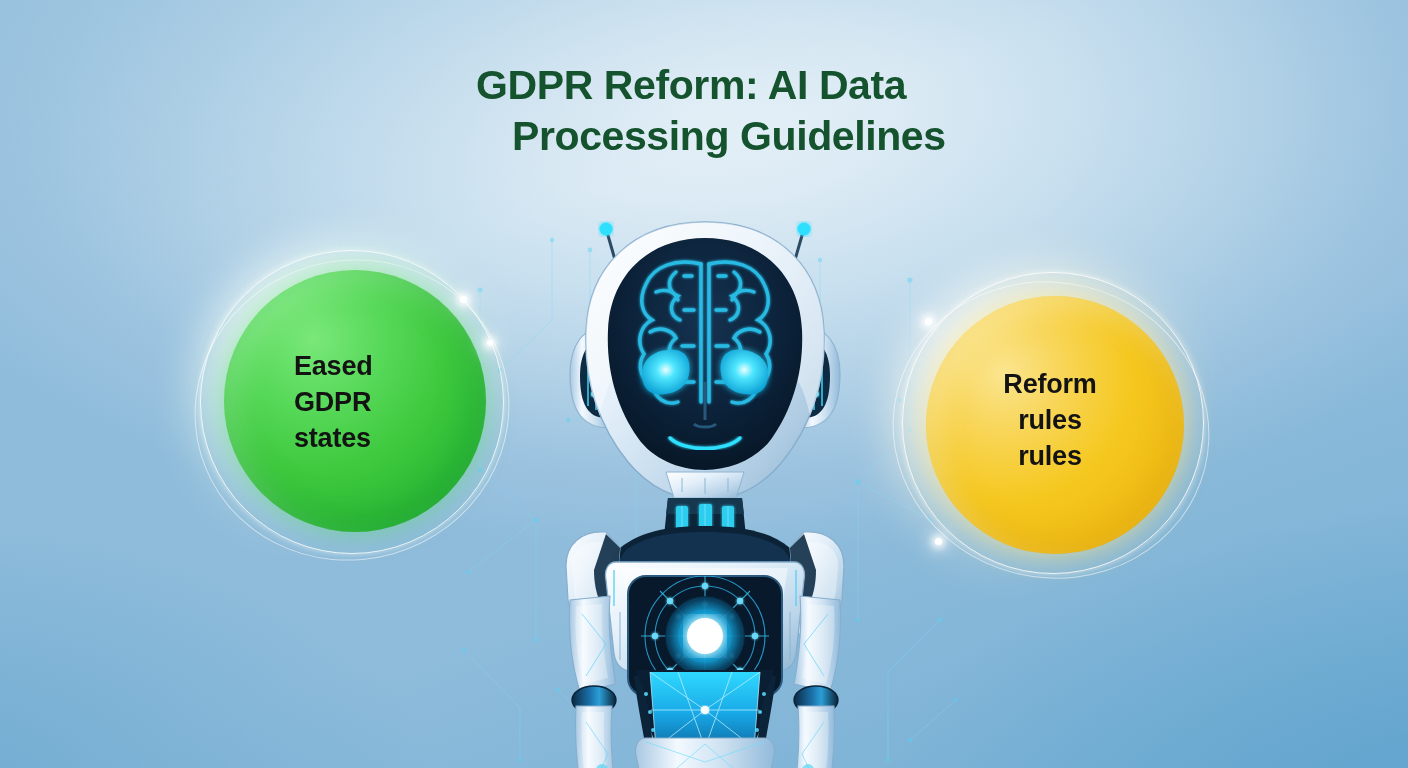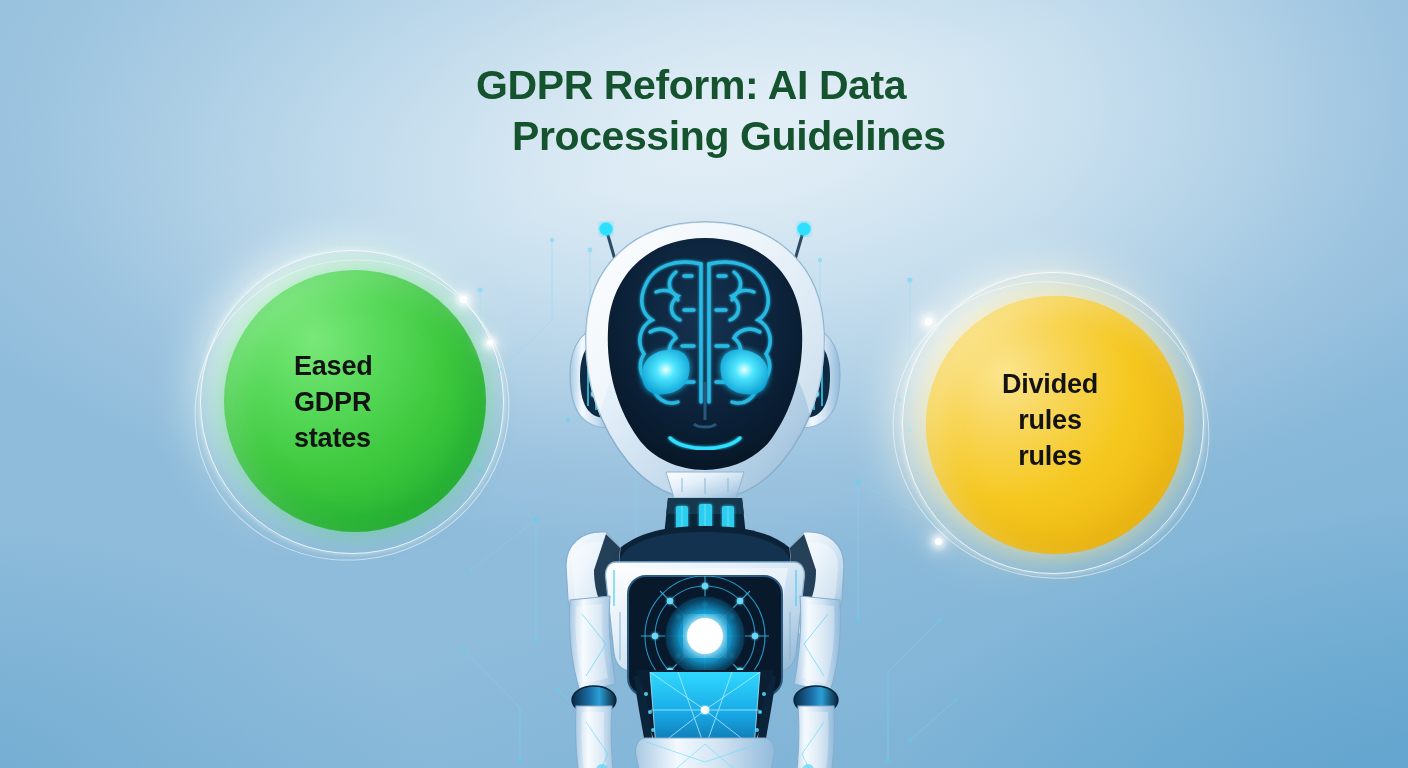--- a/index.html
+++ b/index.html
@@ -602,21 +602,21 @@
     <div class="dot" style="left:262px; top:48px; width:7px; height:7px;"></div>
     <div class="dot" style="left:289px; top:92px; width:6px; height:6px;"></div>
   </div>
 
   <div class="bubble-wrap" id="b-yellow">
     <div class="halo"></div>
     <div class="ring-b"></div>
     <div class="ring"></div>
     <div class="orb"></div>
     <div class="orb-text">
-      <div>Divided</div>
+      <div>Reform</div>
       <div>rules</div>
       <div>rules</div>
     </div>
     <div class="dot" style="left:27px; top:46px; width:7px; height:7px;"></div>
     <div class="dot" style="left:37px; top:266px; width:7px; height:7px;"></div>
   </div>
 
   <div class="title">
     <span>GDPR Reform: AI Data</span>
     <span class="l2">Processing Guidelines</span>

